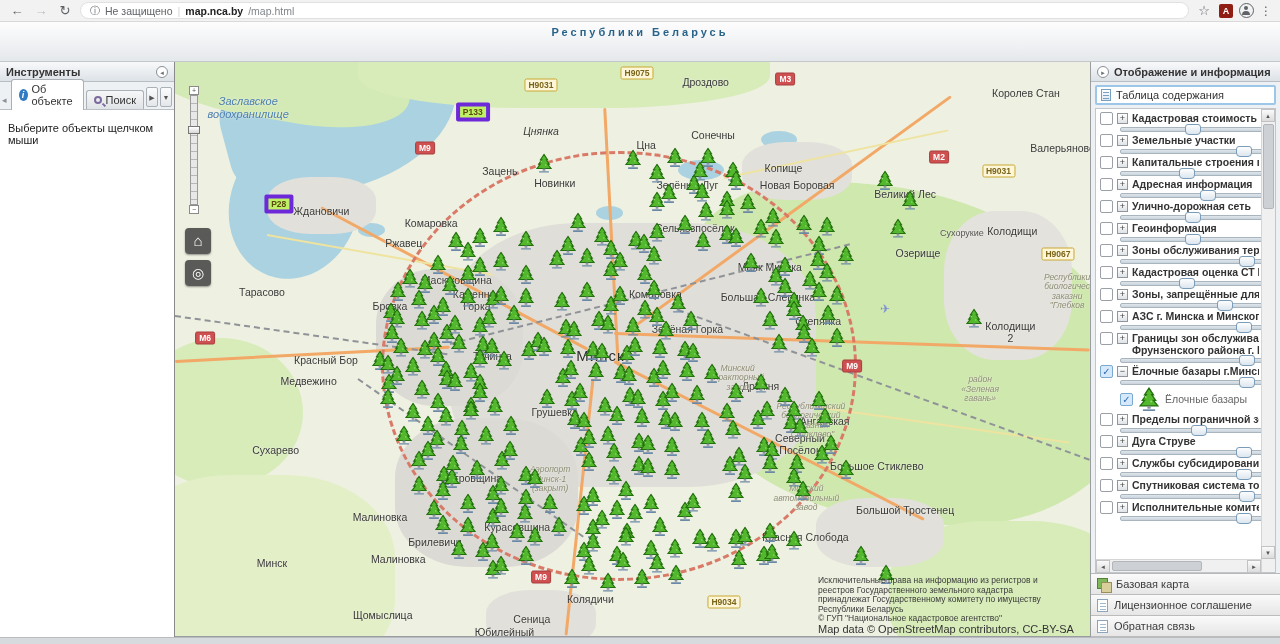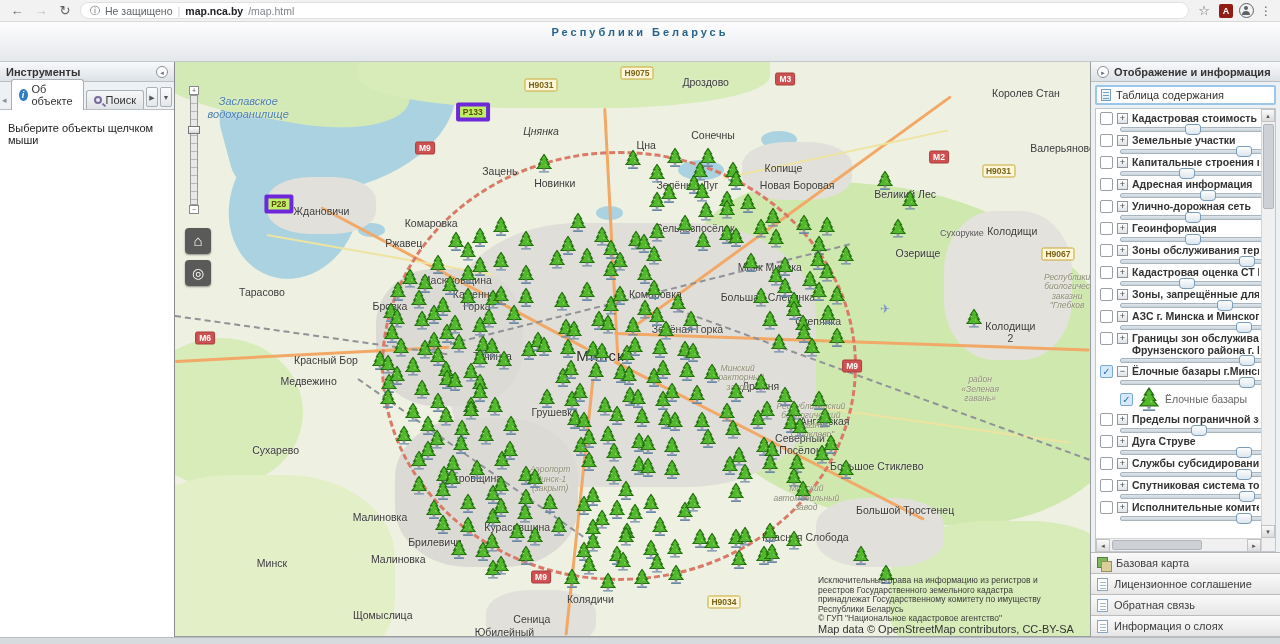--- a/index.html
+++ b/index.html
@@ -3097,20 +3097,16 @@
           <span class="rp-btn-lbl">Базовая карта</span>
         </div>
         <div class="rp-btn">
           <span class="ic-doc"></span>
           <span class="rp-btn-lbl">Лицензионное соглашение</span>
         </div>
         <div class="rp-btn">
           <span class="ic-doc"></span>
           <span class="rp-btn-lbl">Обратная связь</span>
         </div>
-        <div class="rp-btn">
-          <span class="ic-doc"></span>
-          <span class="rp-btn-lbl">Информация о слоях</span>
-        </div>
       </div>
   </aside>
 </div>
 <div class="bottom-strip"></div>
 
 </body></html>

